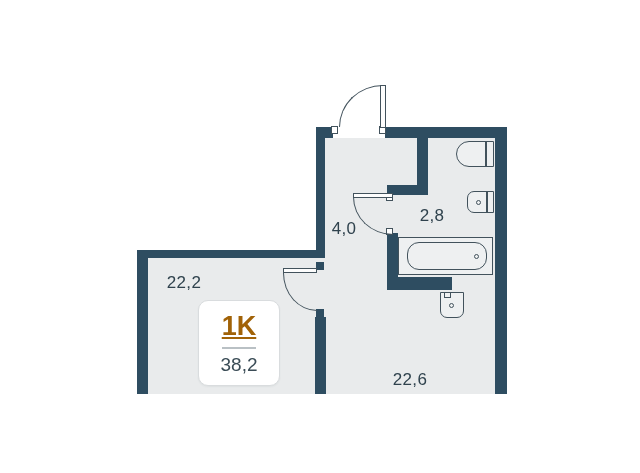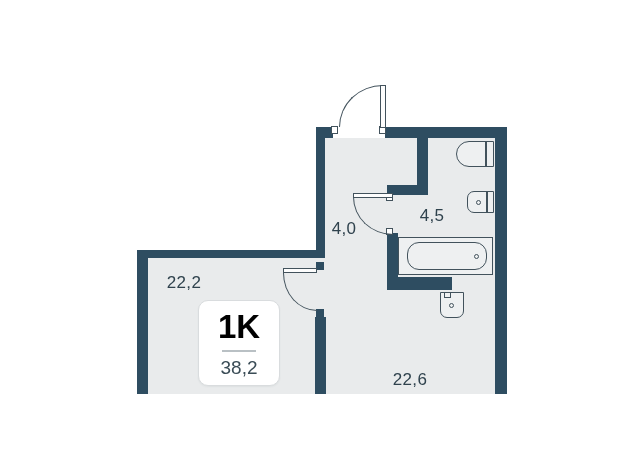--- a/index.html
+++ b/index.html
@@ -21,21 +21,21 @@
   .area-label{
     position:absolute; transform:translate(-50%,-50%);
     color:var(--text,#2f424d); font-size:17px; font-weight:500; letter-spacing:.3px; white-space:nowrap;
   }
   #badge{
     position:absolute; left:198px; top:300px; width:80px; height:84px;
     background:#ffffff; border:1px solid #d9dcde; border-radius:10px;
     display:flex; flex-direction:column; align-items:center; justify-content:center;
     box-shadow:0 1px 2px rgba(40,60,75,.06);
   }
-  #badge .type{font-size:33px; font-weight:700; color:#000000; line-height:1;}
+  #badge .type{font-size:27px; font-weight:700; color:#a16207; line-height:1;text-decoration:underline;}
   #badge .divider{width:34px; height:2px; background:#b9c0c4; margin:7px 0 6px 0;}
   #badge .total{font-size:19px; font-weight:400; color:#3a4c56; line-height:1;}
   .window{position:absolute; background:#ffffff; border:1.5px solid var(--stroke,#42525c); box-sizing:border-box;}
 </style>
 </head>
 <body>
 
 <div id="plan">
 
   <div class="floor" style="left:325px; top:138px; width:170px; height:335px;"></div>
@@ -92,21 +92,21 @@
   <div class="fixture" style="left:398px; top:237px; width:95px; height:38px;">
     <div style="position:absolute; left:8px; top:4px; right:5px; bottom:4px; border:1.4px solid var(--stroke,#42525c); border-radius:12px; box-sizing:border-box;"></div>
     <div class="fdot" style="right:13px; top:16px; width:5px; height:5px;"></div>
   </div>
   <div class="fixture" style="left:440px; top:292px; width:24px; height:26px; border-radius:0 0 7px 7px;">
     <div style="position:absolute; left:3px; top:-1px; width:7px; height:6px; border:1.2px solid var(--stroke,#42525c); border-top:none; box-sizing:border-box;"></div>
     <div class="fdot" style="left:8px; top:10px; width:5px; height:5px;"></div>
   </div>
 
   <div class="area-label" style="left:344px; top:229px;">4,0</div>
-  <div class="area-label" style="left:432px; top:216px;">4,5</div>
+  <div class="area-label" style="left:432px; top:216px;">2,8</div>
   <div class="area-label" style="left:184px; top:283px;">22,2</div>
   <div class="area-label" style="left:410px; top:380px;">22,6</div>
 
   <div id="badge">
     <div class="type">1K</div>
     <div class="divider"></div>
     <div class="total">38,2</div>
   </div>
 
 </div>

